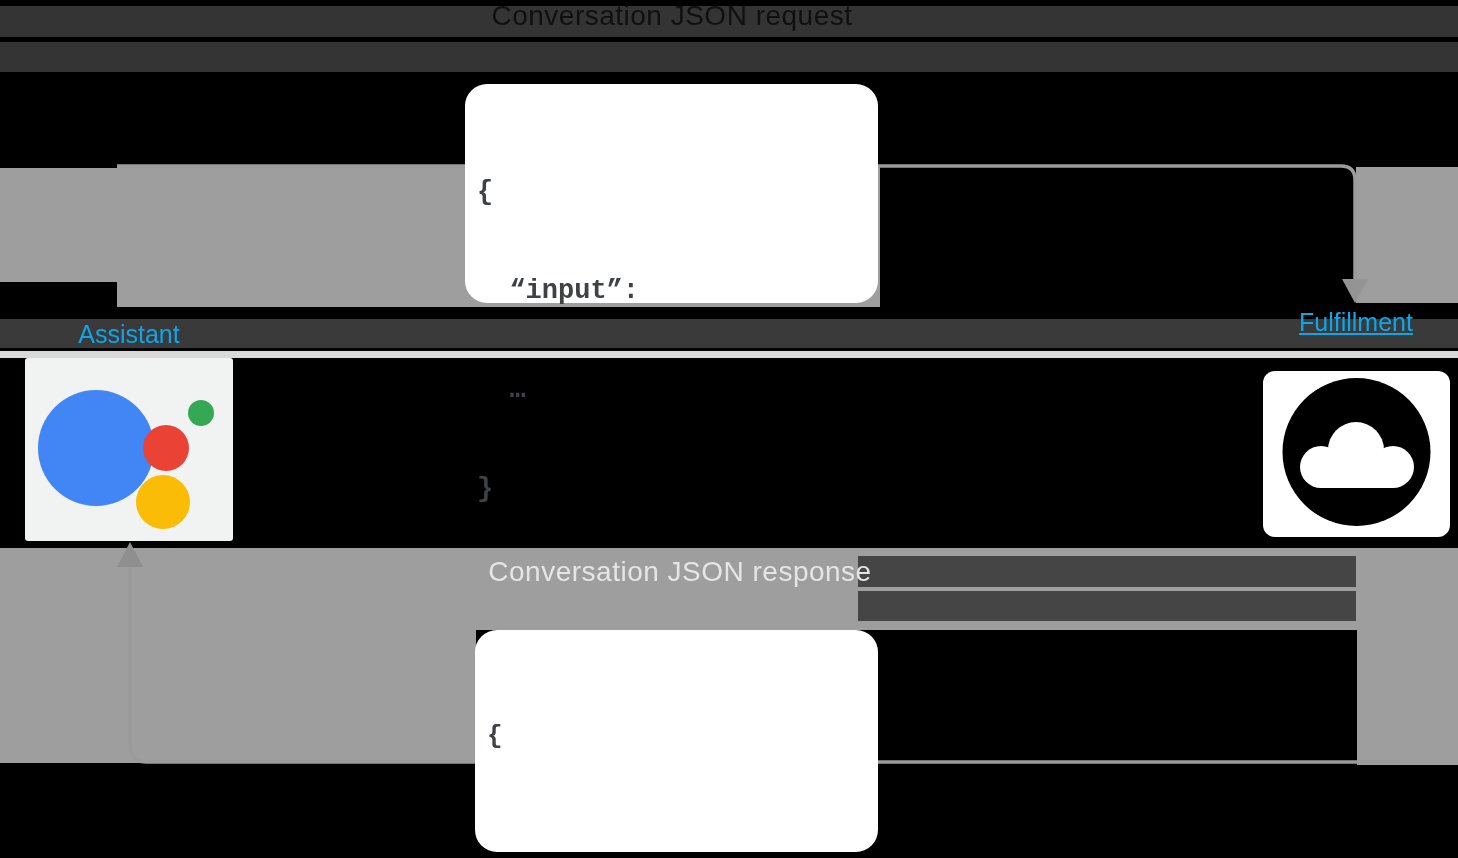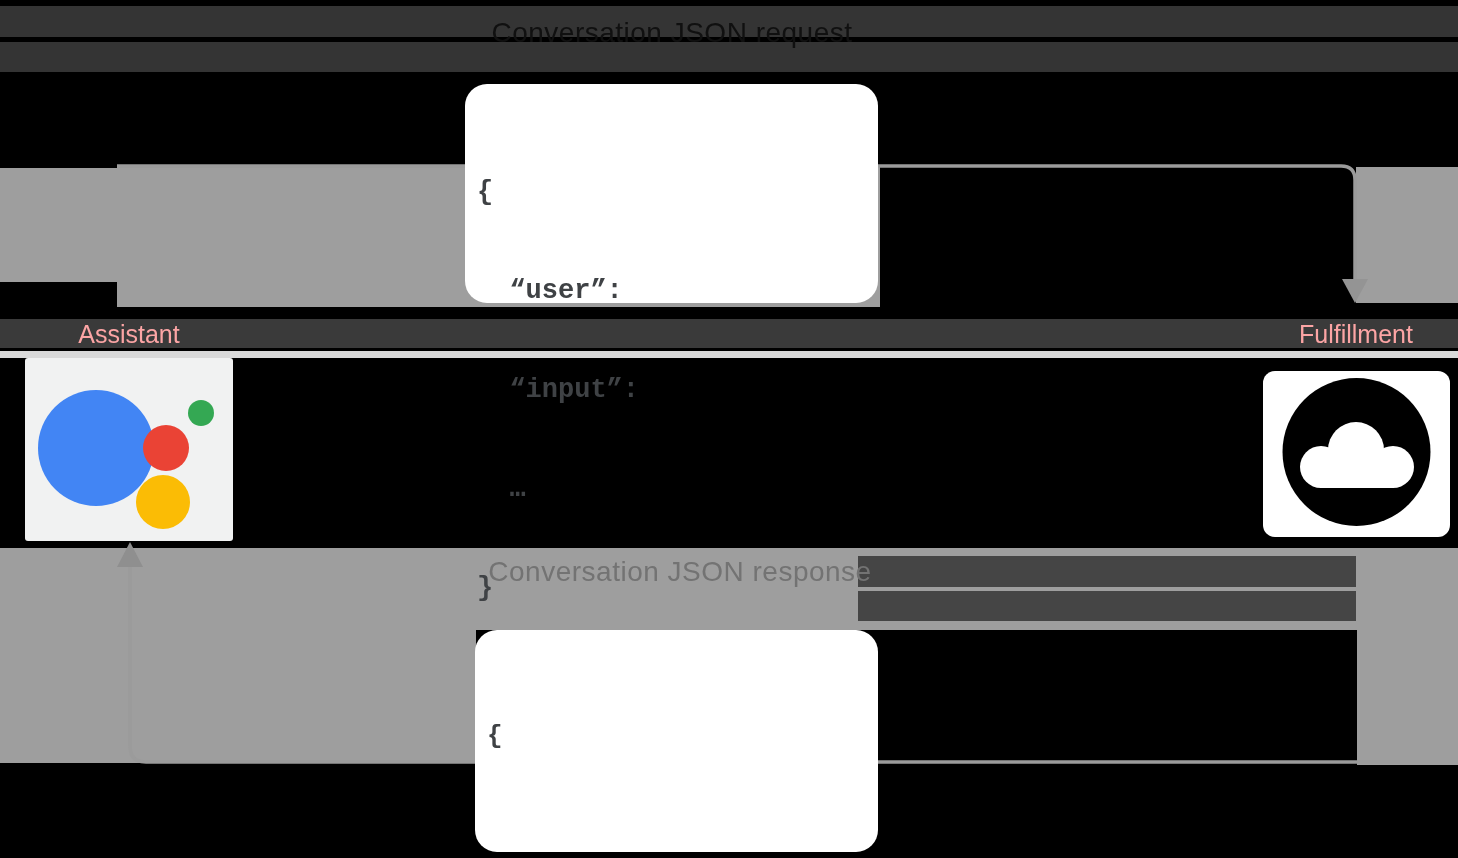--- a/index.html
+++ b/index.html
@@ -10,30 +10,30 @@
   
   .stripe{position:absolute;left:0;width:1458px;}
 
   
   .band{position:absolute;background:#9e9e9e;}
 
   
   .flow-title{position:absolute;text-align:center;color:#101010;
               font-size:28px;letter-spacing:.5px;}
   .flow-sub{position:absolute;text-align:center;color:#101010;font-size:27px;}
-  .on-band{color:#737373;}
+  .on-band{color:#e5e5e5;}
 
   
   .card{position:absolute;background:#fff;border-radius:22px;}
   .code{position:absolute;font-family:"Liberation Mono","DejaVu Sans Mono",monospace;
         font-weight:bold;color:#3f4245;white-space:pre;}
   .code .ln{display:block;}
 
   
-  .node-label{position:absolute;width:200px;text-align:center;color:#fca5a5;
+  .node-label{position:absolute;width:200px;text-align:center;color:#0ea5e9;
               font-size:25px;}
 
   
   .assistant-box{position:absolute;left:25px;top:358px;width:208px;height:183px;
                  background:#f1f2f2;border-radius:3px;}
   .dot{position:absolute;border-radius:50%;}
 
   
   .fulfillment-box{position:absolute;left:1263px;top:371px;width:187px;height:166px;
                    background:#ffffff;border-radius:12px;}
@@ -62,34 +62,33 @@
   <div class="abs" style="left:858px;top:556px;width:498px;height:31px;background:#454545;"></div>
   <div class="abs" style="left:858px;top:591px;width:498px;height:30px;background:#454545;"></div>
 
   <svg id="arrow-overlay" width="1458" height="858" viewBox="0 0 1458 858">
     <path d="M 117 166 L 1341 166 Q 1355 166 1355 180 L 1355 280" fill="none" stroke="#9b9b9b" stroke-width="3.5"></path>
     <polygon points="1342,279 1368,279 1355,303" fill="#949494"></polygon>
     <path d="M 1400 762 L 146 762 Q 130 762 130 746 L 130 566" fill="none" stroke="#9b9b9b" stroke-width="3.5"></path>
     <polygon points="117,567 143,567 130,542" fill="#8f8f8f"></polygon>
   </svg>
 
-  <div class="flow-title" style="left:372px;top:17px;width:600px;">Conversation JSON request</div>
+  <div class="flow-title" style="left:372px;top:0;width:600px;">Conversation JSON request</div>
 
   <div class="card" style="left:465px;top:84px;width:413px;height:219px;">
     <div class="code" style="left:12px;top:26px;font-size:27px;line-height:33px;">
       <span class="ln">{</span>
-      <span class="ln">  “user”:</span>
       <span class="ln">  “input”:</span>
       <span class="ln">  …</span>
       <span class="ln">}</span>
     </div>
   </div>
 
   <div class="node-label" style="left:29px;top:320px;">Assistant</div>
-  <div class="node-label" style="left:1256px;top:320px;">Fulfillment</div>
+  <div class="node-label" style="left:1256px;top:308px;text-decoration:underline;">Fulfillment</div>
 
   <div class="assistant-box">
     <div>
       <div class="dot" style="left:13px;top:32px;width:116px;height:116px;background:#4285f4;"></div>
       <div class="dot" style="left:163px;top:42px;width:26px;height:26px;background:#34a853;"></div>
       <div class="dot" style="left:118px;top:67px;width:46px;height:46px;background:#ea4335;"></div>
       <div class="dot" style="left:111px;top:117px;width:54px;height:54px;background:#fbbc05;"></div>
     </div>
   </div>
 

